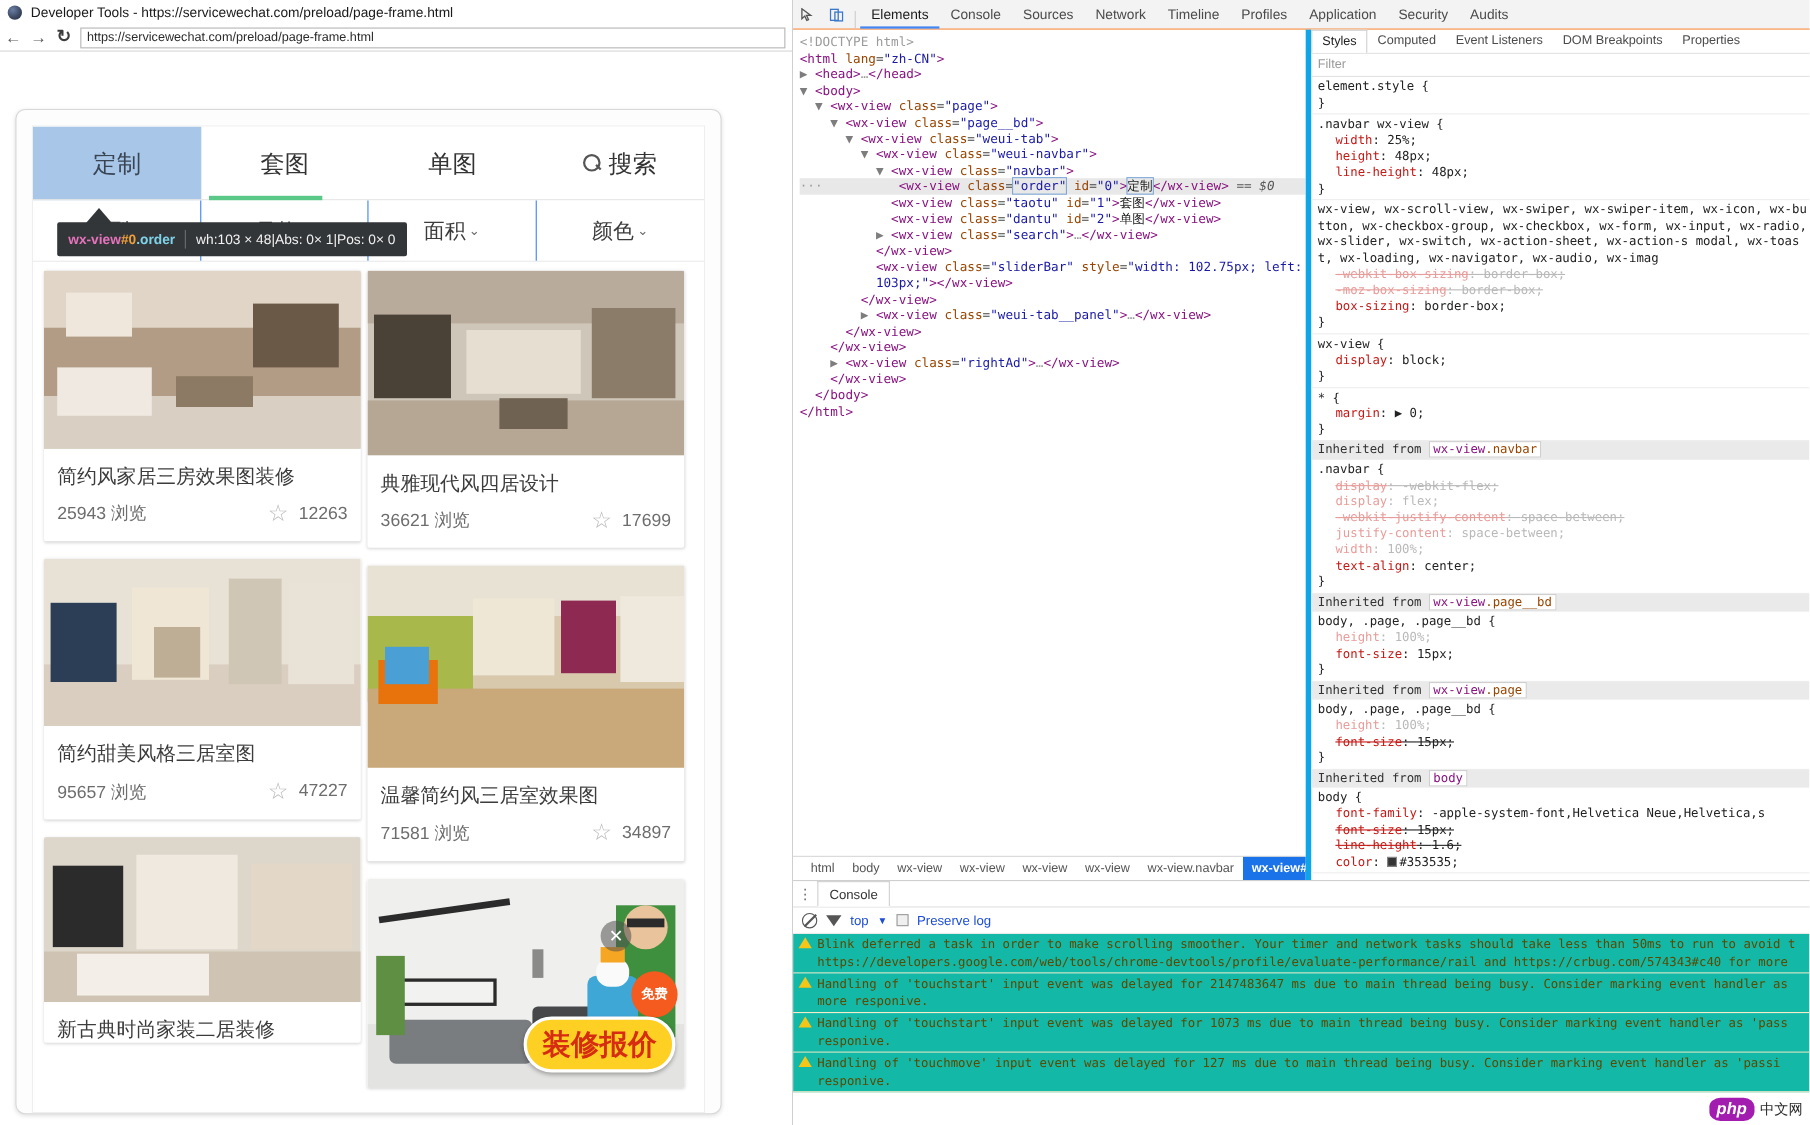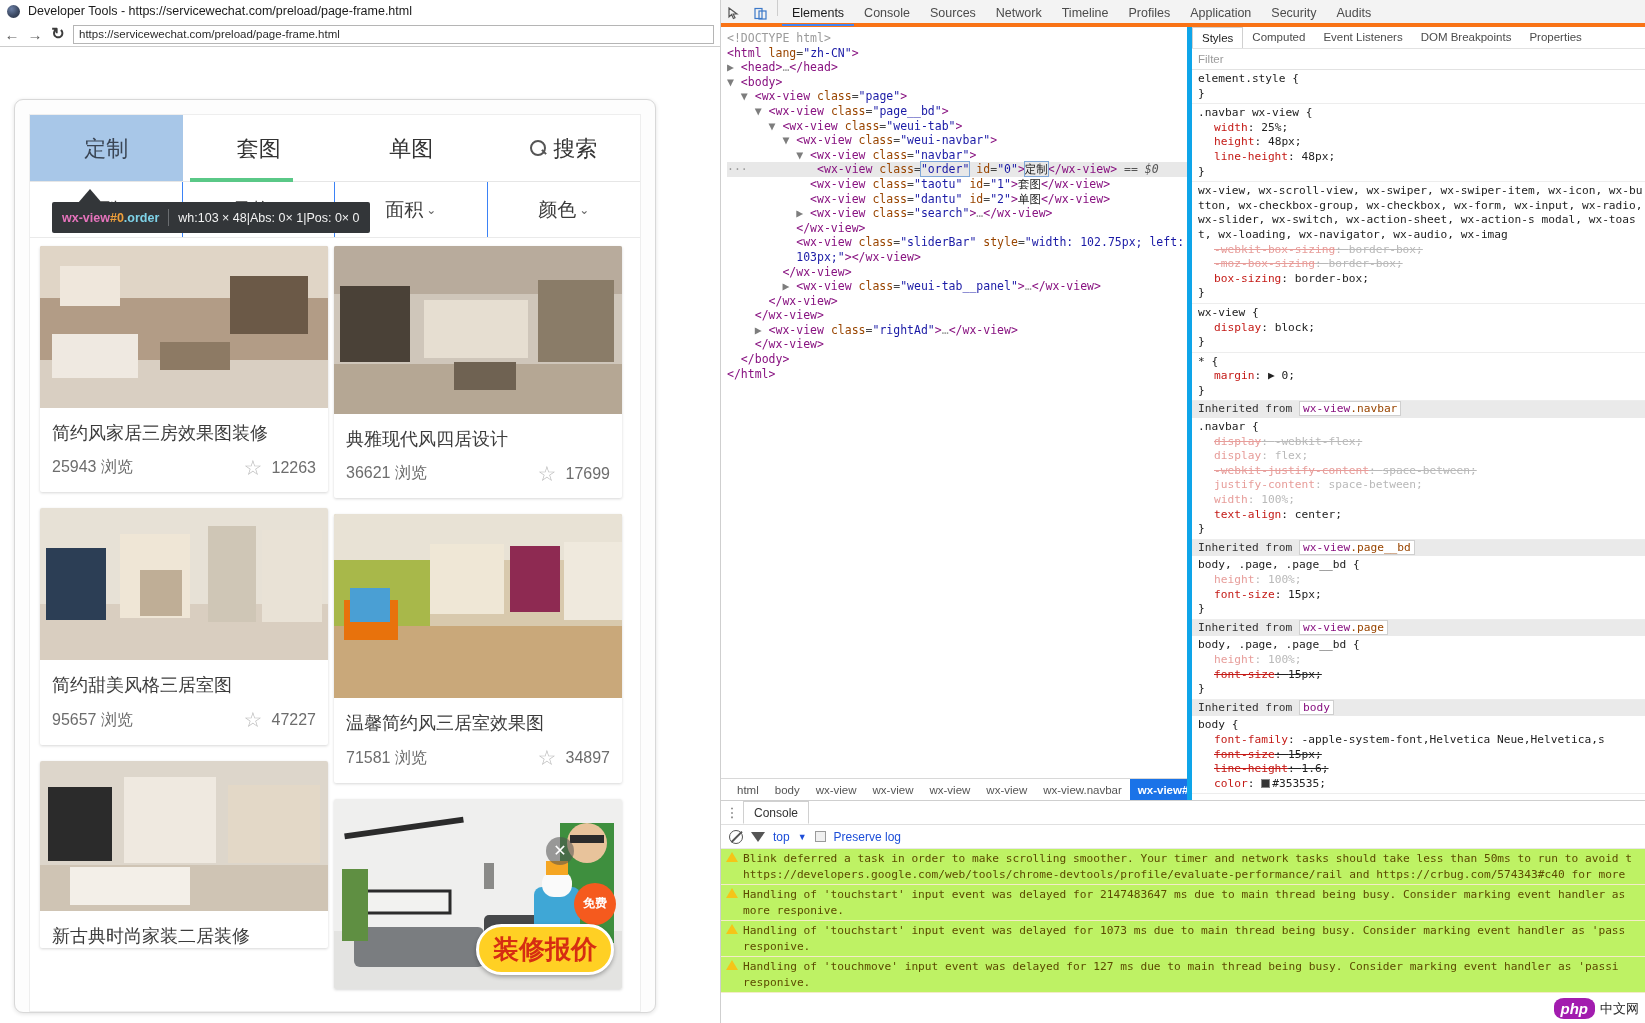--- a/index.html
+++ b/index.html
@@ -104,21 +104,21 @@
   }
   .ad-free {
     position:absolute; right:6px; bottom:64px; width:42px;height:42px; border-radius:50%;
     background:#f55a1e; color:#fff; font-size:12px; font-weight:bold;
     display:flex;align-items:center;justify-content:center;
   }
 
   
   #devtools { position:absolute; left:720px; top:0; width:925px; height:1023px; background:#fff;
               border-left:1px solid #cfcfcf; font-size:12px; }
-  #dt-toolbar { height:27px; display:flex; align-items:flex-start; border-bottom:4px solid #f97316; background:#f3f3f3; }
+  #dt-toolbar { height:27px; display:flex; align-items:flex-end; border-bottom:1px solid #f97316; background:#f3f3f3; }
   #dt-toolbar .icon-btn { width:26px; height:26px; display:flex; align-items:center; justify-content:center; color:#5a5a5a; }
   #dt-toolbar .vsep { width:1px; height:16px; background:#cdcdcd; margin:0 4px; }
   .dt-tab { padding:0 10px; height:26px; line-height:26px; color:#4b4b4b; font-size:12.5px; white-space:nowrap; }
   .dt-tab.active { color:#1a1a1a; border-bottom:2px solid #4285f4; }
   #dt-body { position:absolute; left:0; top:27px; right:0; bottom:223px; }
   #dom-pane { position:absolute; left:0; top:0; width:466px; bottom:22px; overflow:hidden;
               font-family:"DejaVu Sans Mono", monospace; font-size:11.5px; line-height:14.6px;
               padding:4px 0 0 6px; color:#444; background:#fff; }
   .node { white-space:pre; padding-left:0; }
   .node.sel { background:#e8e8e8; }
@@ -167,21 +167,21 @@
                        border:1px solid transparent; }
   #drawer-tabs .dtab.active { border-color:#d0d0d0; border-bottom-color:#fff; background:#fff; }
   #console-toolbar { height:24px; display:flex; align-items:center; gap:8px; padding-left:8px;
                      border-bottom:1px solid #e8e8e8; font-size:12px; color:#1d4ed8; }
   .circle-slash { width:14px;height:14px;border:1.5px solid #555;border-radius:50%;position:relative;display:inline-block;}
   .circle-slash::after{content:"";position:absolute;left:-1px;top:5.5px;width:15px;height:1.5px;background:#555;transform:rotate(-45deg);}
   .funnel { width:0;height:0;border-left:7px solid transparent;border-right:7px solid transparent;border-top:10px solid #555;display:inline-block;position:relative;}
   .cb { width:11px;height:11px;border:1px solid #9a9a9a;background:#f0f0f0;display:inline-block;vertical-align:-1px;}
   #console-msgs { position:absolute; left:0; top:48px; right:0; bottom:0; overflow:hidden;
                   font-family:"DejaVu Sans Mono", monospace; font-size:11.2px; line-height:15.5px; }
-  .cmsg { background:#bef264; border-bottom:1px solid #f3ecc8; padding:2px 4px 2px 22px; position:relative;
+  .cmsg { background:#14b8a6; border-bottom:1px solid #f3ecc8; padding:2px 4px 2px 22px; position:relative;
           color:#5c4a00; white-space:pre-wrap; }
   .warn-icon { position:absolute; left:5px; top:3px; width:0;height:0;
                border-left:6px solid transparent;border-right:6px solid transparent;border-bottom:10px solid #f5c518;}
   
   #watermark { position:absolute; right:6px; bottom:4px; display:flex; align-items:center; gap:5px; z-index:80; }
   #watermark .php { background:#a21caf; color:#fff; font-style:italic; font-weight:bold; font-size:15px;
                     padding:2px 7px; border-radius:10px/8px; }
   #watermark .cn { color:#2a2a2a; font-size:13px; }
 </style>
 </head>

